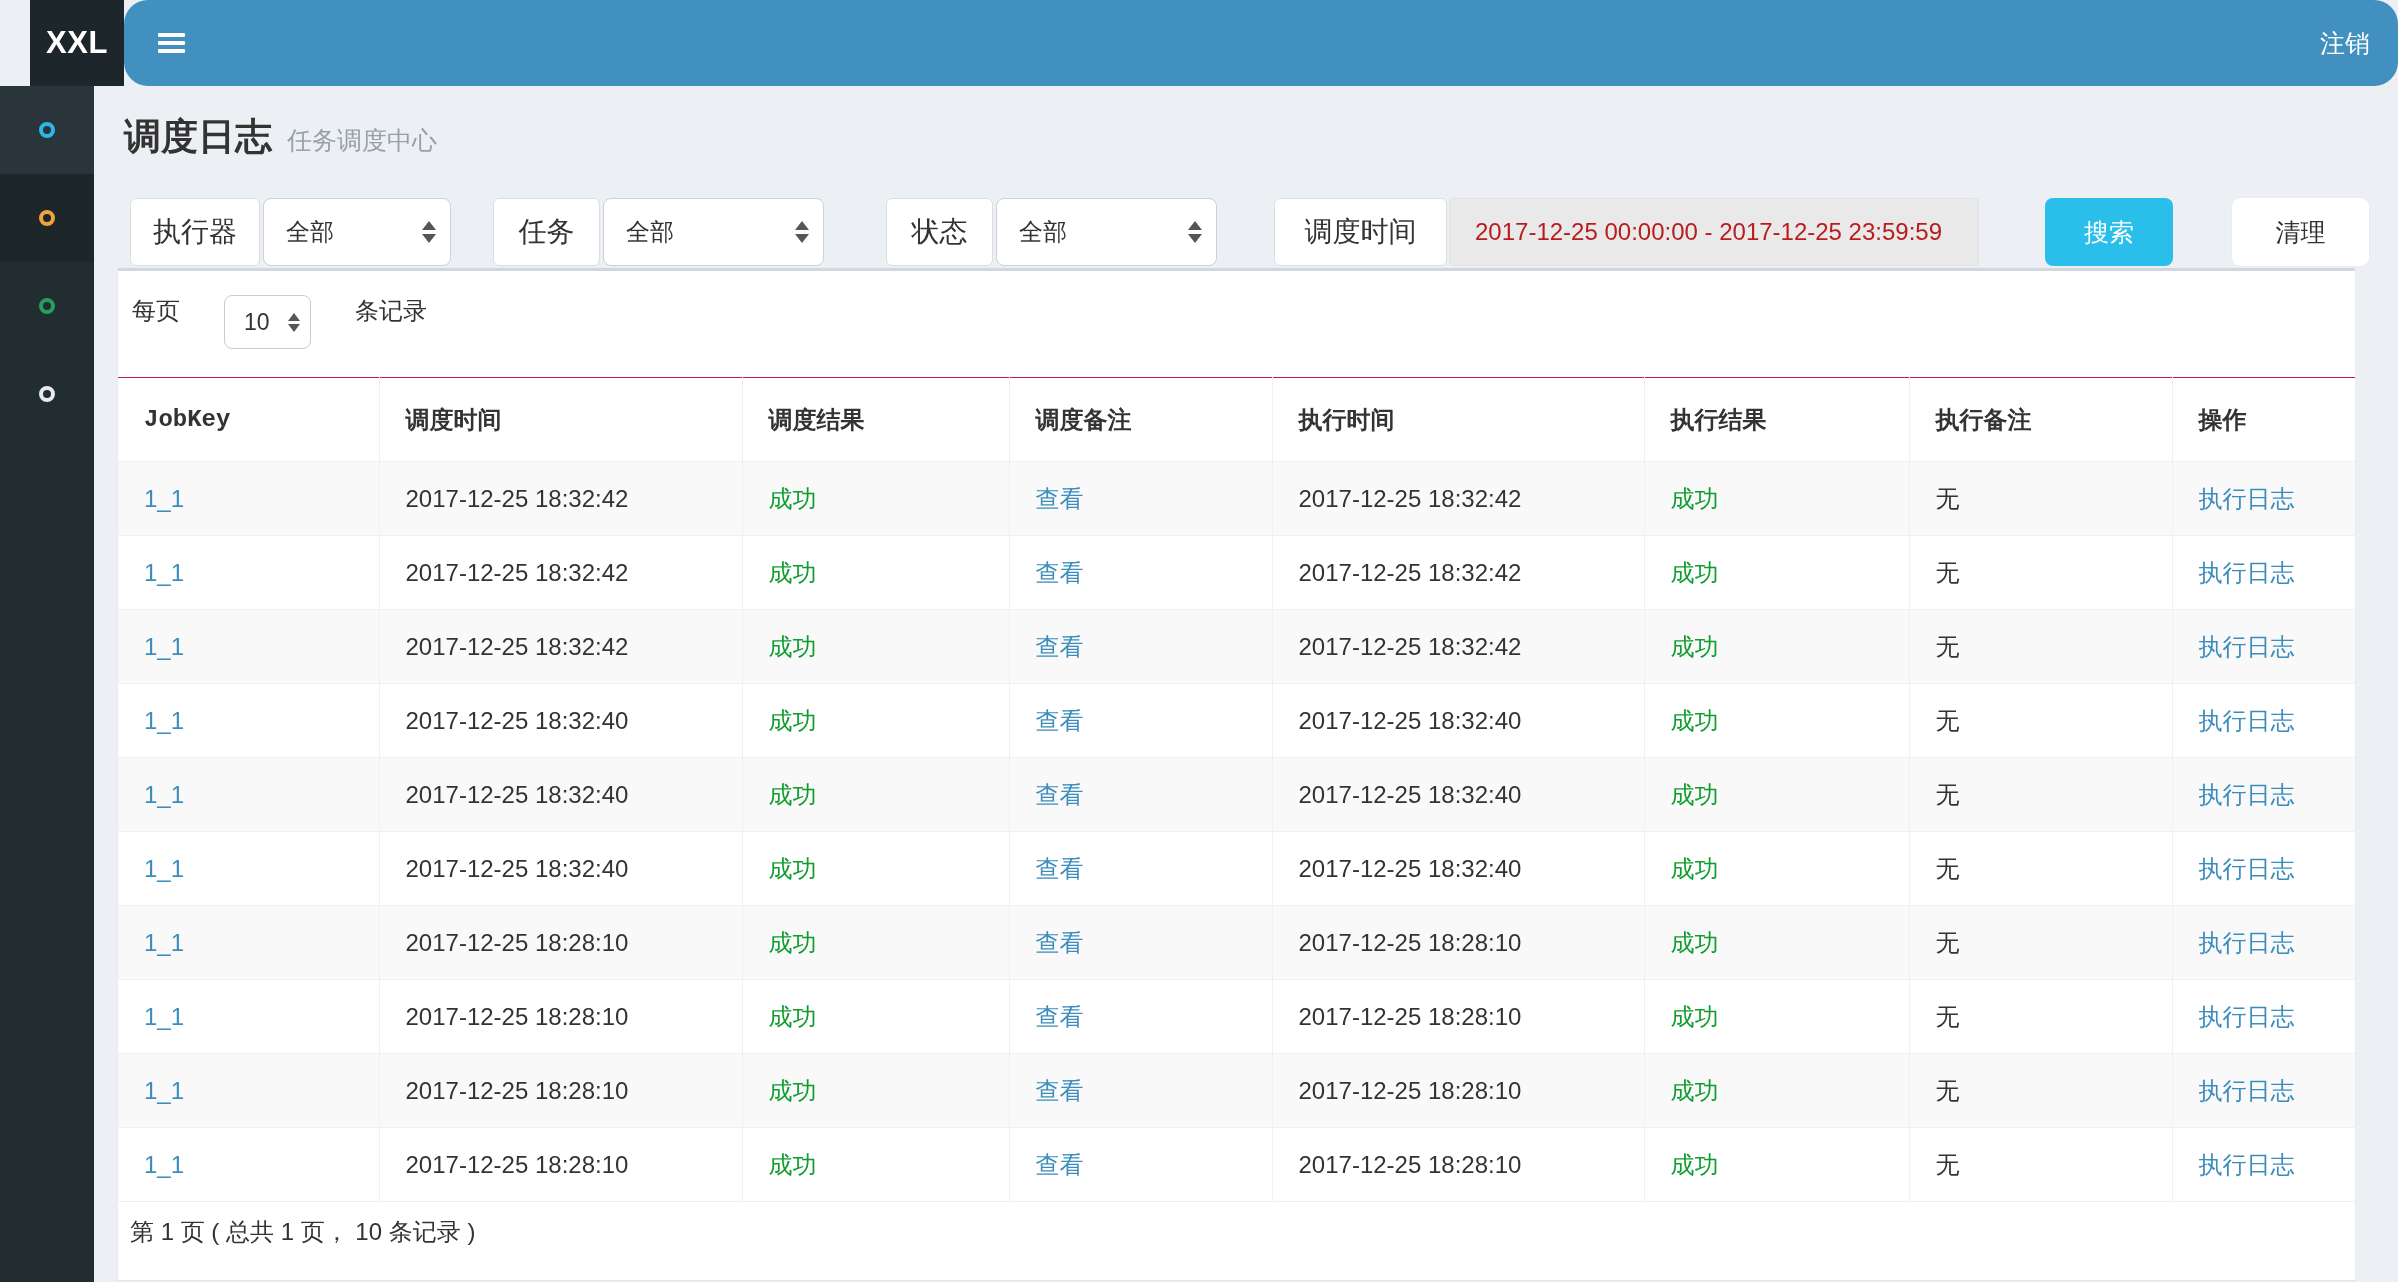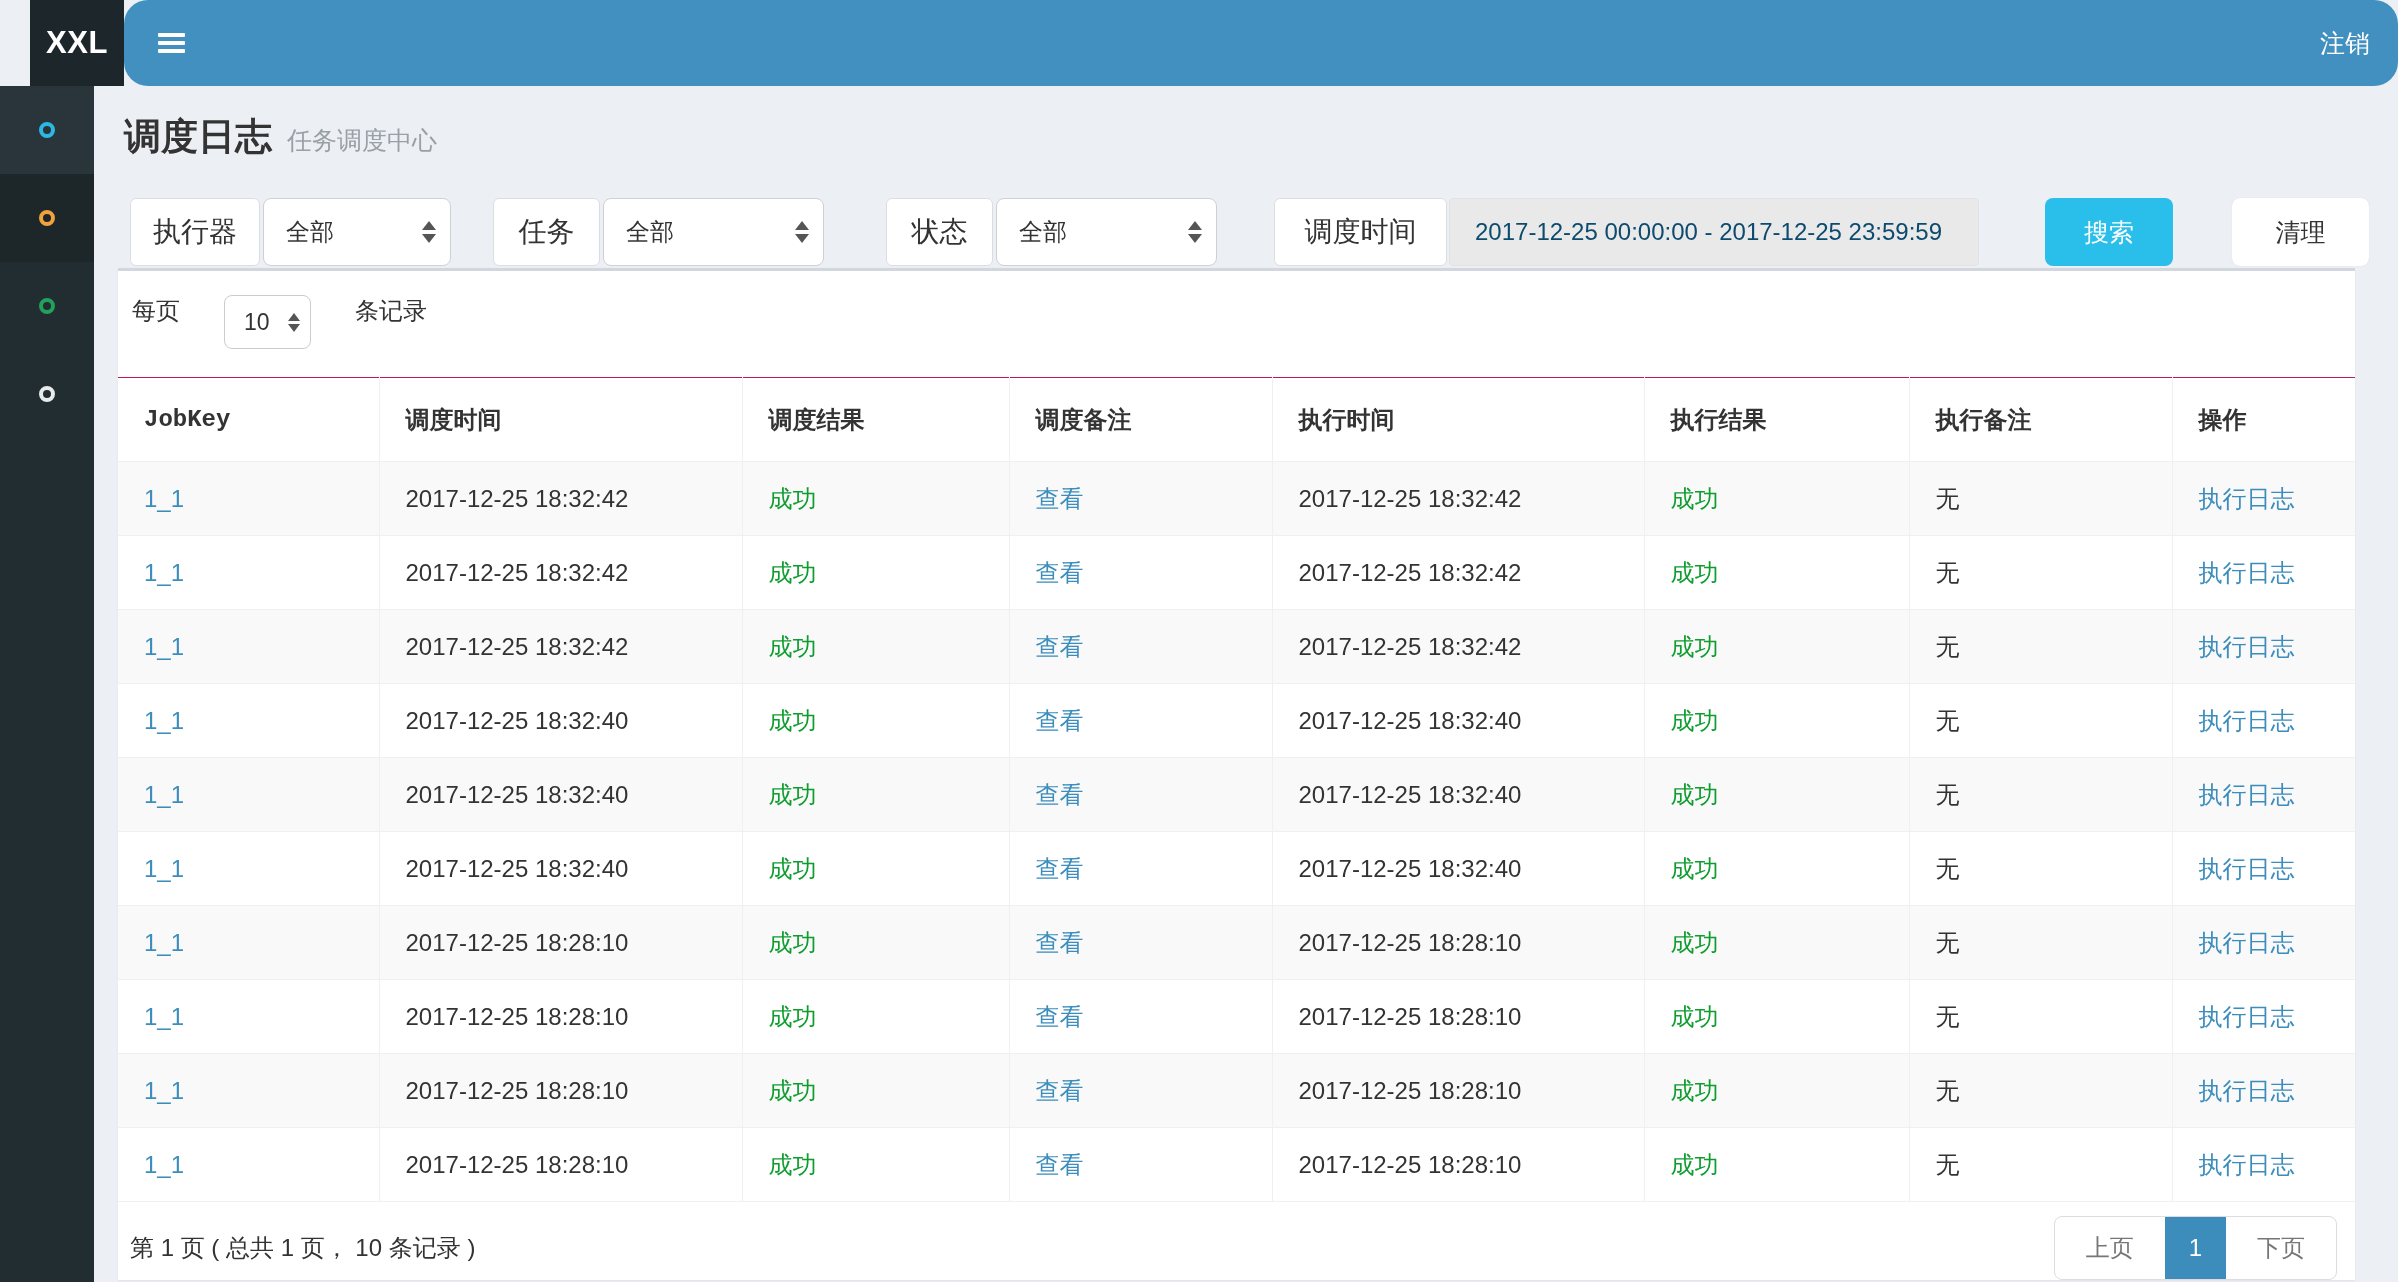--- a/index.html
+++ b/index.html
@@ -57,21 +57,21 @@
   .spin .tri-up    { width: 0; height: 0; border-left: 7px solid transparent; border-right: 7px solid transparent; border-bottom: 9px solid #555; margin-bottom: 4px; }
   .spin .tri-down  { width: 0; height: 0; border-left: 7px solid transparent; border-right: 7px solid transparent; border-top: 9px solid #555; }
   .w-addon-lg { width: 130px; }
   .w-addon-sm { width: 107px; }
   .w-select-lg { width: 188px; }
   .w-select-md { width: 221px; }
   .date-addon { width: 173px; }
   .date-input {
     width: 530px; height: 68px; background: #e9e9e9; border: 1px solid #e2e2e2;
     border-radius: 4px; margin-left: 2px; display: flex; align-items: center;
-    padding-left: 25px; font-size: 24px; color: #0c4a6e; cursor: pointer;
+    padding-left: 25px; font-size: 24px; color: #b91c1c; cursor: pointer;
   }
   .gap-a { margin-left: 42px; } .gap-b { margin-left: 62px; }
   .gap-c { margin-left: 57px; } .gap-d { margin-left: 66px; } .gap-e { margin-left: 59px; }
   .btn { height: 68px; border: none; border-radius: 8px; font-size: 25px; cursor: pointer;
          font-family: "Liberation Sans", "DejaVu Sans", sans-serif; }
   .btn-search { width: 128px; background: #29bfea; color: #fff; }
   .btn-clear  { width: 137px; background: #fff; color: #333; box-shadow: 0 0 1px rgba(0,0,0,.15); }
 
   
   .box {
@@ -323,22 +323,17 @@
               <td>2017-12-25 18:28:10</td>
               <td class="success">成功</td>
               <td>无</td>
               <td class="link">执行日志</td>
             </tr>
           </tbody>
       </table>
 
       <div class="table-footer">
         <div class="page-info">第 1 页 ( 总共 1 页， 10 条记录 )</div>
-        <div class="pagination">
-          <div class="page-btn">上页</div>
-          <div class="page-btn active">1</div>
-          <div class="page-btn">下页</div>
-        </div>
       </div>
     </div>
 
   </div>
 </div>
 
 </body></html>

